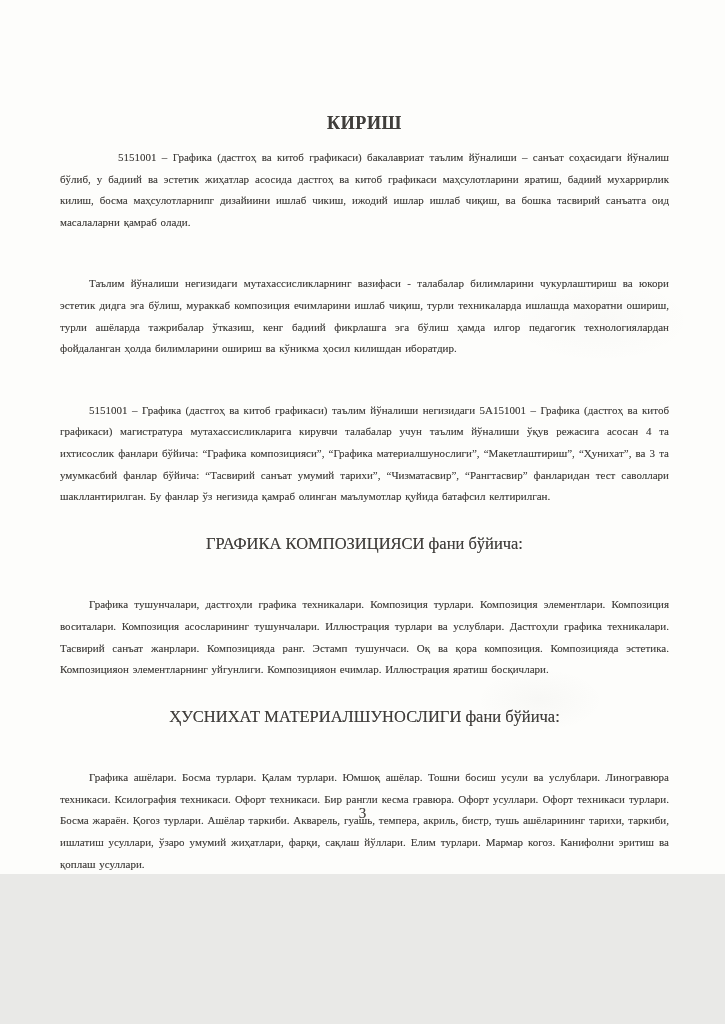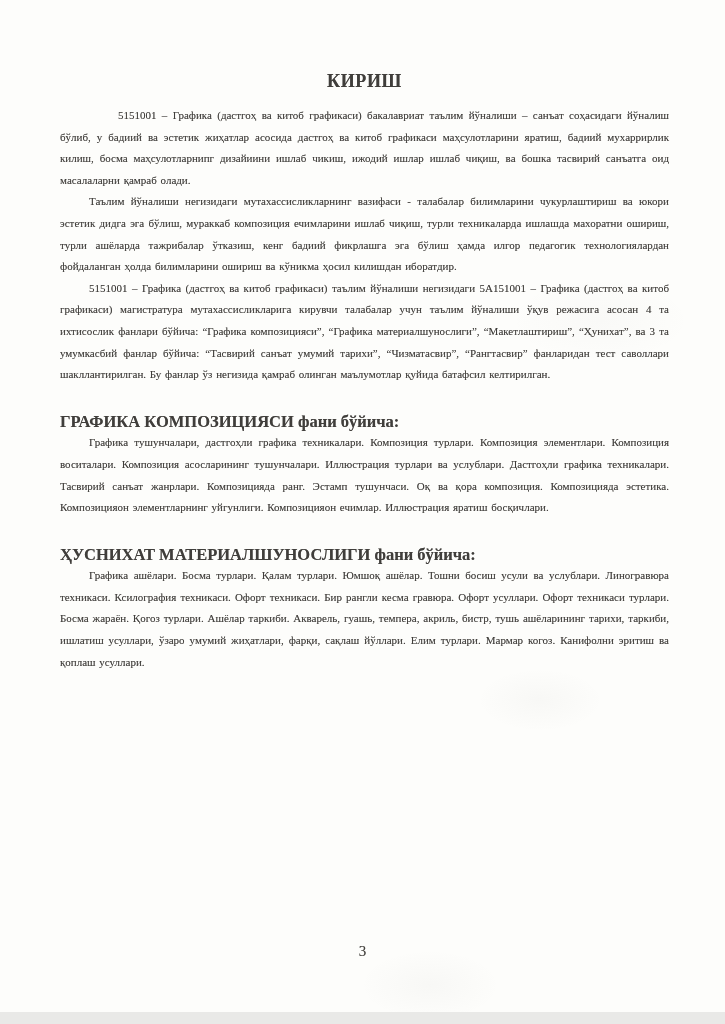--- a/index.html
+++ b/index.html
@@ -5,23 +5,23 @@
   html, body { margin: 0; padding: 0; }
   body {
     width: 725px;
     height: 1024px;
     background: #e9e9e7;
     font-family: "Liberation Serif", "DejaVu Serif", serif;
   }
   .page {
     position: relative;
     width: 725px;
-    height: 1012px;
+    height: 874px;
     box-sizing: border-box;
-    padding: 70px 56px 0 60px;
+    padding: 112px 56px 0 60px;
     overflow: hidden;
     color: #403e3b;
     background:
       radial-gradient(ellipse 90px 45px at 540px 700px, rgba(80,80,78,0.03), transparent 70%),
       radial-gradient(ellipse 130px 60px at 600px 320px, rgba(80,80,78,0.025), transparent 70%),
       radial-gradient(ellipse 100px 50px at 430px 985px, rgba(80,80,78,0.03), transparent 70%),
       #fdfdfb;
   }
   .doc-title {
     margin: 0 0 13px 0;
@@ -34,25 +34,26 @@
   }
   .para {
     margin: 0;
     font-size: 11px;
     line-height: 21.6px;
     text-align: justify;
     text-shadow: 0 0 0.5px rgba(64,62,59,0.45);
     word-spacing: 1px;
   }
   .indent-lg { text-indent: 58px; }
-  .indent    { text-indent: 29px; }
+  .indent    { text-indent: 29px; margin-top: 40px; }
   .section-heading {
     margin: 25px 0 0 0;
     font-size: 16.5px;
-    font-weight: bold;
+    font-weight: normal;
+    text-align: center;
     line-height: 21.6px;
     text-shadow: 0 0 0.5px rgba(64,62,59,0.55);
   }
   .page-number {
     position: absolute;
     left: 0;
     bottom: 52px;
     width: 100%;
     text-align: center;
     font-size: 15px;

